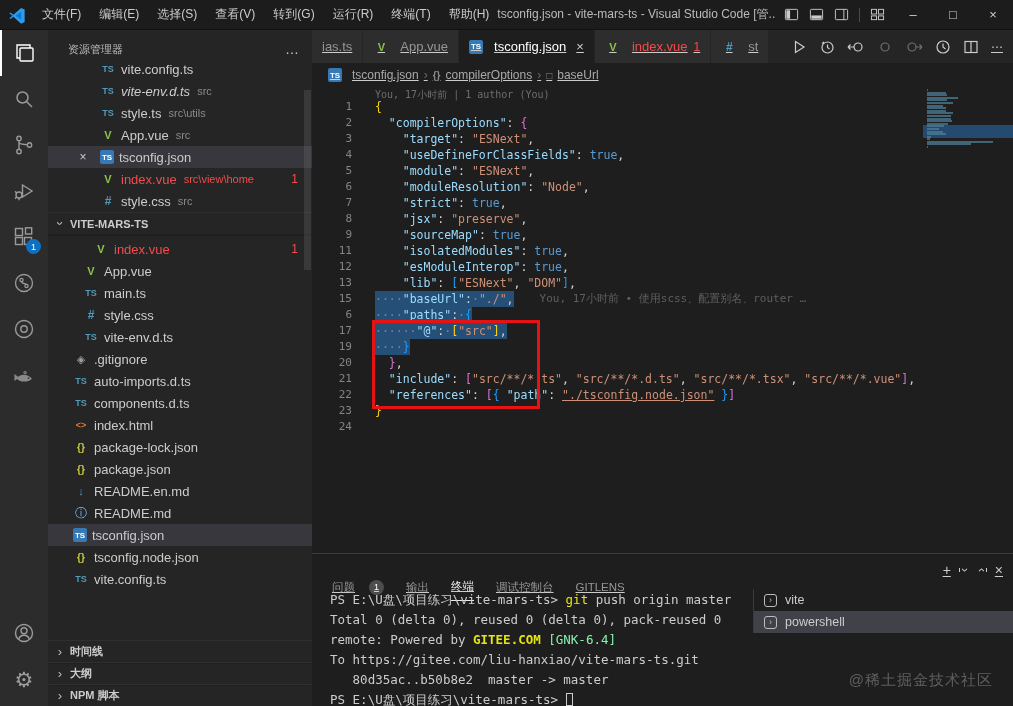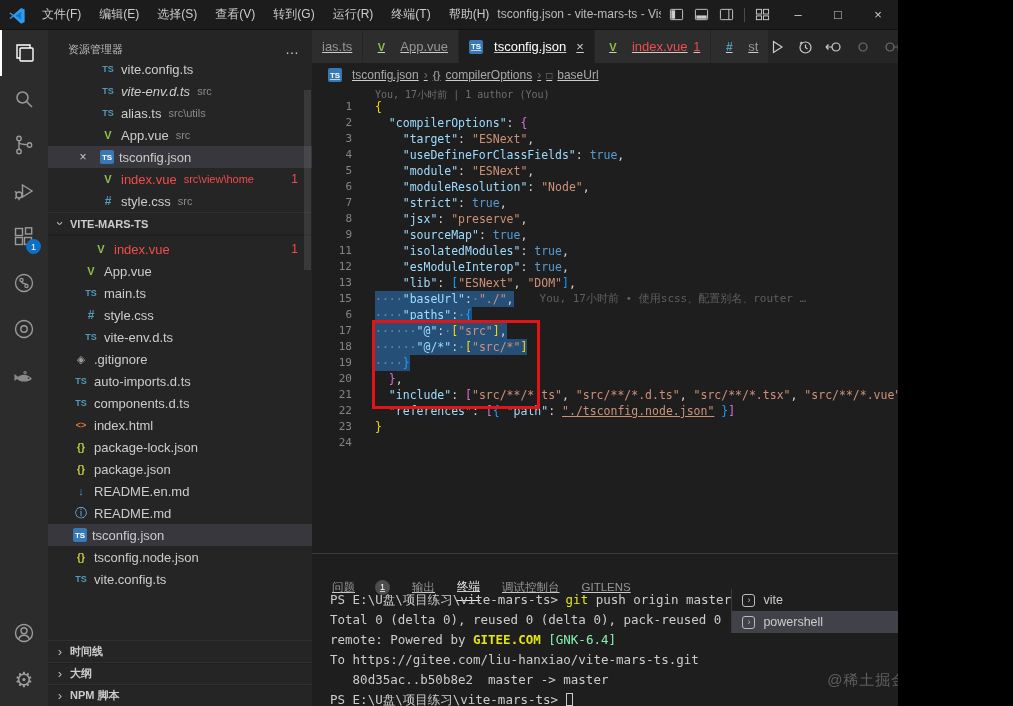--- a/index.html
+++ b/index.html
@@ -1,18 +1,18 @@
 <!DOCTYPE html>
 <html><head>
 <meta charset="utf-8">
 <style>
   * { margin:0; padding:0; box-sizing:border-box; }
   html,body { background:#000; }
   body { font-family:"Liberation Sans", sans-serif; }
-  .window { position:relative; width:898px; height:706px; background:#1e1e1e; color:#cccccc; overflow:hidden; font-size:12px; }
+  .window { position:relative; width:1013px; height:706px; background:#1e1e1e; color:#cccccc; overflow:hidden; font-size:12px; }
 
   
   .titlebar { height:30px; background:#1c1c1c; display:flex; align-items:center; border-bottom:1px solid #111; }
   .tb-logo { width:34px; display:flex; justify-content:center; }
   .menus { display:flex; gap:2px; }
   .menu-item { padding:4px 8px; color:#cccccc; font-size:12px; border-radius:4px; cursor:default; }
   .tb-title { flex:1; text-align:center; color:#bbbbbb; font-size:12px; white-space:nowrap; overflow:hidden; }
   .tb-icons { display:flex; align-items:center; gap:10px; padding:0 8px; }
   .tb-icons svg { display:block; }
   .tb-sep { width:1px; height:14px; background:#4a4a4a; }
@@ -92,21 +92,21 @@
   .ws{color:rgba(220,220,220,.4);}
   .blame-inline { color:#5f5f5f; margin-left:26px; font-size:11px; }
   .redbox { position:absolute; left:60px; top:233px; width:168px; height:89px; border:3px solid #e51313; pointer-events:none; }
   .minimap { position:absolute; top:2px; right:4px; width:82px; }
   .mm-line { height:2px; margin-bottom:0.6px; background:#4e7e96; opacity:.75; }
   .mm-band { position:absolute; left:-4px; right:-4px; background:rgba(38,79,120,.9); }
 
   
   .panel { height:153px; border-top:1px solid #3a3a3a; background:#1e1e1e; display:flex; flex-direction:column; }
   .panel-header { height:32px; display:flex; align-items:center; padding:0 10px 0 20px; }
-  .ptab { margin-right:22px; font-size:11.5px; color:#969696; display:flex; align-items:center; gap:20px; padding:6px 0;margin-top:34px; }
+  .ptab { margin-right:22px; font-size:11.5px; color:#969696; display:flex; align-items:center; gap:14px; padding:6px 0;margin-top:34px; }
   .ptab.active { color:#e7e7e7; border-bottom:1px solid #e7e7e7; }
   .pbadge { background:#4d4d4d; color:#ffffff; font-size:9px; min-width:15px; height:15px; border-radius:8px; display:flex; align-items:center; justify-content:center; }
   .panel-actions { margin-left:auto; display:flex; align-items:center; gap:12px; color:#cccccc; font-size:14px; }
   .pa-chev { display:inline-block; transform:rotate(90deg); font-size:12px; }
   .pa-chevup { display:inline-block; transform:rotate(-90deg); font-size:12px; }
   .panel-body { position:relative; flex:1; overflow:hidden; }
   .term { position:absolute; left:18px; top:4px; right:262px; font-family:"DejaVu Sans Mono",monospace; font-size:12.5px; }
   .tline { height:20px; line-height:20px; white-space:pre; color:#cccccc; }
   .t{color:#cccccc} .y{color:#e5e510} .yb{color:#e5e510;font-weight:bold} .m{color:#86efac}
   .cur { display:inline-block; width:7px; height:13px; border:1px solid #cccccc; vertical-align:-2px; }
@@ -263,21 +263,21 @@
           </div>
           <div class="row">
             <span style="width: 52px; flex-shrink: 0;"></span>
             <span class="fi fi-ts">TS</span>
             <span class="fname italic">vite-env.d.ts</span>
             <span class="fpath">src</span>
           </div>
           <div class="row">
             <span style="width: 52px; flex-shrink: 0;"></span>
             <span class="fi fi-ts">TS</span>
-            <span class="fname">alias.ts</span>
+            <span class="fname">style.ts</span>
             <span class="fpath">src\utils</span>
           </div>
           <div class="row">
             <span style="width: 52px; flex-shrink: 0;"></span>
             <span class="fi fi-vue">V</span>
             <span class="fname">App.vue</span>
             <span class="fpath">src</span>
           </div>
           <div class="row selected">
             <span class="close-x">×</span>
@@ -495,21 +495,20 @@
             <div class="cline"><span class="ln">6</span><span class="lc"><span class="p">    </span><span class="k">"moduleResolution"</span><span class="p">: </span><span class="s">"Node"</span><span class="p">,</span></span></div>
             <div class="cline"><span class="ln">7</span><span class="lc"><span class="p">    </span><span class="k">"strict"</span><span class="p">: </span><span class="b">true</span><span class="p">,</span></span></div>
             <div class="cline"><span class="ln">8</span><span class="lc"><span class="p">    </span><span class="k">"jsx"</span><span class="p">: </span><span class="s">"preserve"</span><span class="p">,</span></span></div>
             <div class="cline"><span class="ln">9</span><span class="lc"><span class="p">    </span><span class="k">"sourceMap"</span><span class="p">: </span><span class="b">true</span><span class="p">,</span></span></div>
             <div class="cline"><span class="ln">11</span><span class="lc"><span class="p">    </span><span class="k">"isolatedModules"</span><span class="p">: </span><span class="b">true</span><span class="p">,</span></span></div>
             <div class="cline"><span class="ln">12</span><span class="lc"><span class="p">    </span><span class="k">"esModuleInterop"</span><span class="p">: </span><span class="b">true</span><span class="p">,</span></span></div>
             <div class="cline"><span class="ln">13</span><span class="lc"><span class="p">    </span><span class="k">"lib"</span><span class="p">: </span><span class="b3">[</span><span class="s">"ESNext"</span><span class="p">, </span><span class="s">"DOM"</span><span class="b3">]</span><span class="p">,</span></span></div>
             <div class="cline"><span class="ln">15</span><span class="lc sel-bg"><span class="ws">····</span><span class="k">"baseUrl"</span><span class="p">:</span><span class="ws">·</span><span class="s">"./"</span><span class="p">,</span></span><span class="blame-inline">You, 17小时前 • 使用scss、配置别名、router …</span></div>
             <div class="cline"><span class="ln">6</span><span class="lc sel-bg"><span class="ws">····</span><span class="k">"paths"</span><span class="p">:</span><span class="ws">·</span><span class="b3">{</span></span></div>
             <div class="cline"><span class="ln">17</span><span class="lc sel-bg"><span class="ws">······</span><span class="k">"@"</span><span class="p">:</span><span class="ws">·</span><span class="b1">[</span><span class="s">"src"</span><span class="b1">]</span><span class="p">,</span></span></div>
-            <div class="cline"><span class="ln">18</span><span class="lc sel-bg"><span class="ws">······</span><span class="k">"@/*"</span><span class="p">:</span><span class="ws">·</span><span class="b1">[</span><span class="s">"src/*"</span><span class="b1">]</span></span></div>
             <div class="cline"><span class="ln">19</span><span class="lc sel-bg"><span class="ws">····</span><span class="b3">}</span></span></div>
             <div class="cline"><span class="ln">20</span><span class="lc"><span class="p">  </span><span class="b2">}</span><span class="p">,</span></span></div>
             <div class="cline"><span class="ln">21</span><span class="lc"><span class="p">  </span><span class="k">"include"</span><span class="p">: </span><span class="b2">[</span><span class="s">"src/**/*.ts"</span><span class="p">, </span><span class="s">"src/**/*.d.ts"</span><span class="p">, </span><span class="s">"src/**/*.tsx"</span><span class="p">, </span><span class="s">"src/**/*.vue"</span><span class="b2">]</span><span class="p">,</span></span></div>
             <div class="cline"><span class="ln">22</span><span class="lc"><span class="p">  </span><span class="k">"references"</span><span class="p">: </span><span class="b2">[</span><span class="b3">{</span><span class="p"> </span><span class="k">"path"</span><span class="p">: </span><span class="lk">"./tsconfig.node.json"</span><span class="p"> </span><span class="b3">}</span><span class="b2">]</span></span></div>
             <div class="cline"><span class="ln">23</span><span class="lc"><span class="b1">}</span></span></div>
             <div class="cline"><span class="ln">24</span><span class="lc"></span></div>
           </div>
         <div class="minimap" id="minimap">
             <div class="mm-band" style="top: 36.4px; height: 13px;"></div>
             <div class="mm-line" style="width: 0.85px;"></div>

